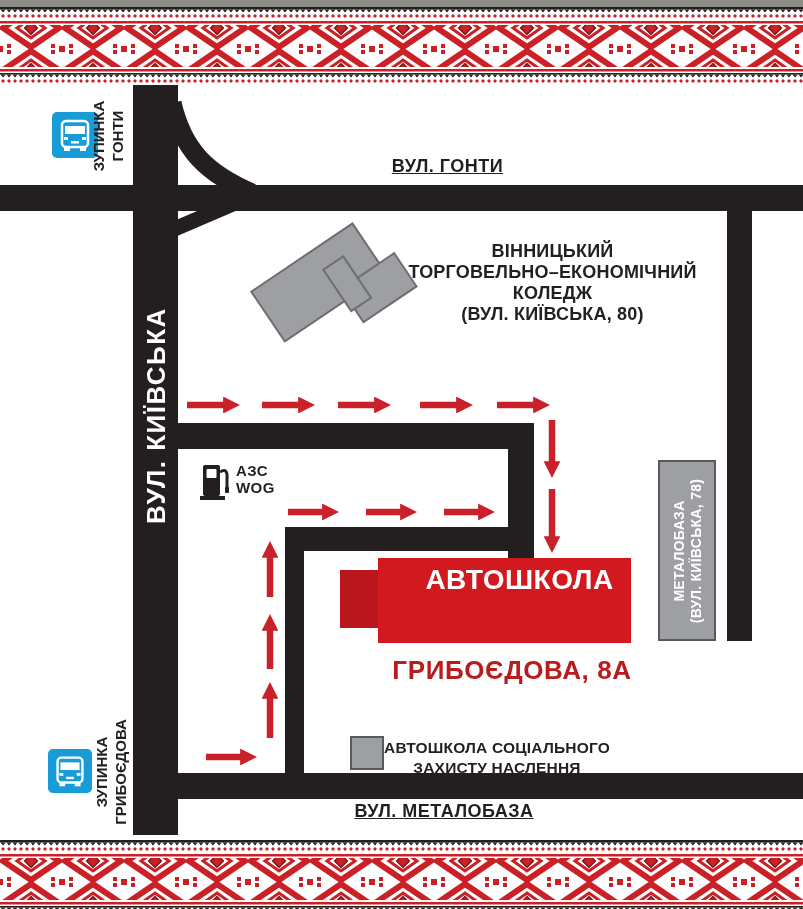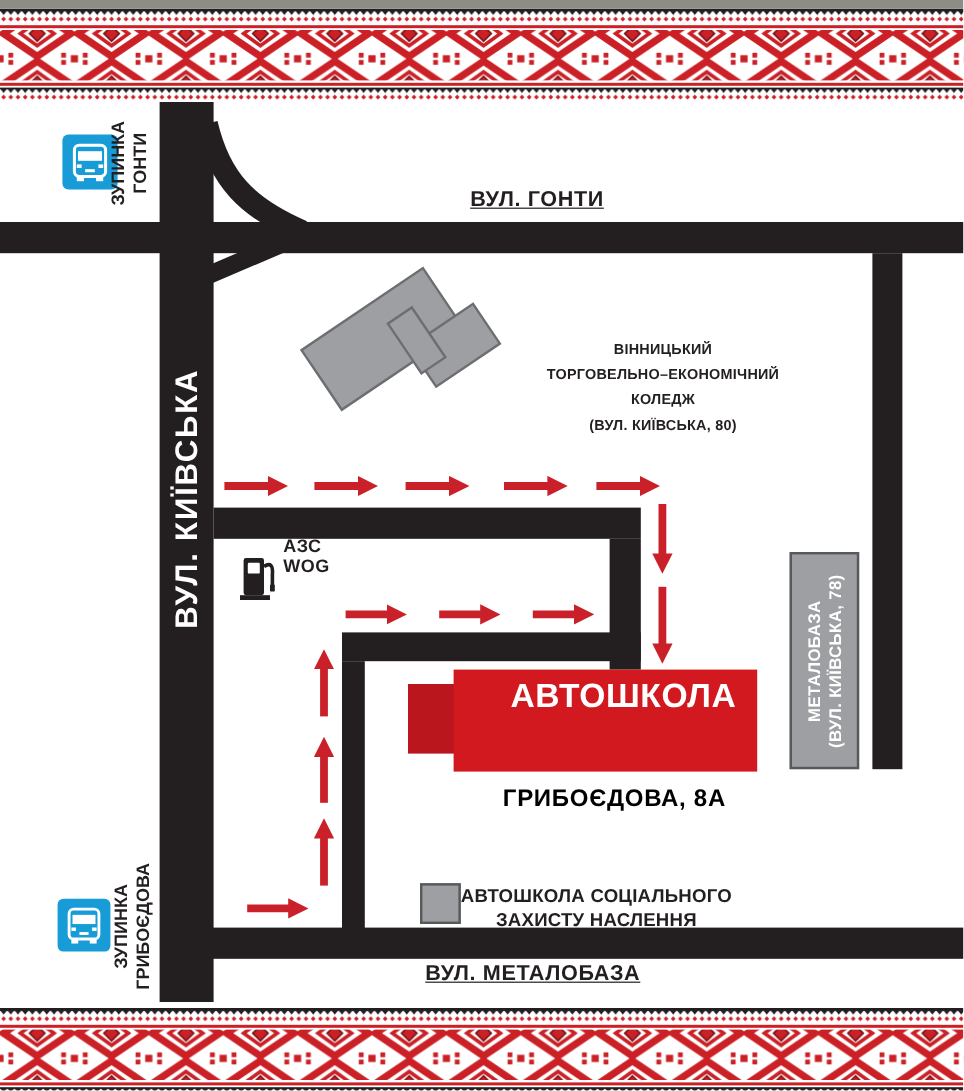--- a/index.html
+++ b/index.html
@@ -15,29 +15,29 @@
   .pat-top{position:absolute;left:0;top:0;width:803px;height:85px;}
   .pat-bottom{position:absolute;left:0;top:840px;width:803px;height:69px;overflow:hidden;}
   .photo-strip{position:absolute;left:0;top:0;width:803px;height:7px;background:#8d8d85;}
   
   .bus-label{font-size:15px;line-height:19px;color:#231f20;}
   
   .street{font-size:18px;letter-spacing:.5px;text-decoration:underline;}
   .kyivska-label{color:#fff;font-size:26px;letter-spacing:1.5px;white-space:nowrap;
                  display:flex;align-items:center;justify-content:center;}
   
-  .college-label{font-size:12px;line-height:21px;letter-spacing:.2px;margin-top:40px;}
+  .college-label{font-size:18px;line-height:21px;letter-spacing:.2px;}
   
   .gas-label{font-size:15px;line-height:17px;letter-spacing:.4px;}
   
   .school-main{position:absolute;left:378px;top:558px;width:253px;height:85px;background:#d2191f;}
   .school-wing{position:absolute;left:340px;top:570px;width:40px;height:58px;background:#b9161d;}
   .school-name{position:absolute;left:378px;top:563px;width:283px;color:#fff;font-size:28px;
                line-height:34px;text-align:center;letter-spacing:.5px;}
-  .school-address{position:absolute;left:367px;top:655px;width:290px;color:#000000;font-size:20px;
+  .school-address{position:absolute;left:367px;top:655px;width:290px;color:#b91c1c;font-size:26px;
                   text-align:center;letter-spacing:.6px;}
   
   .metal-box{position:absolute;left:658px;top:460px;width:58px;height:181px;background:#9d9fa2;
              border:2px solid #58595b;box-sizing:border-box;}
   .metal-text{position:absolute;left:50%;top:50%;width:181px;height:40px;margin-left:-90.5px;
               margin-top:-20px;transform:rotate(-90deg);display:flex;flex-direction:column;
               justify-content:center;text-align:center;color:#fff;font-size:14px;line-height:17px;
               letter-spacing:.3px;white-space:nowrap;}
   
   .social-box{position:absolute;left:350px;top:736px;width:34px;height:34px;background:#9d9fa2;
@@ -144,21 +144,21 @@
     <div>(ВУЛ. КИЇВСЬКА, 80)</div>
   </div>
 
   <svg class="abs" style="left:200px;top:462px;" width="30" height="40" viewBox="0 0 30 40">
     <rect x="0" y="34" width="25" height="4" fill="#231f20"></rect>
     <rect x="3" y="3" width="17" height="31" rx="2" fill="#231f20"></rect>
     <rect x="6.5" y="7" width="10" height="9" rx="1" fill="#fff"></rect>
     <path d="M20,10 q8,-5 7,7 l0,9" fill="none" stroke="#231f20" stroke-width="3"></path>
     <rect x="25" y="25" width="4" height="6" rx="1" fill="#231f20"></rect>
   </svg>
-  <div class="lbl gas-label" style="left:236px;top:447px;">
+  <div class="lbl gas-label" style="left:236px;top:462px;">
     <div>АЗС</div>
     <div>WOG</div>
   </div>
 
   <div class="school-wing"></div>
   <div class="school-main"></div>
   <div class="school-name">
     <div>АВТОШКОЛА</div>
   </div>
   <div class="school-address">ГРИБОЄДОВА, 8А</div>

